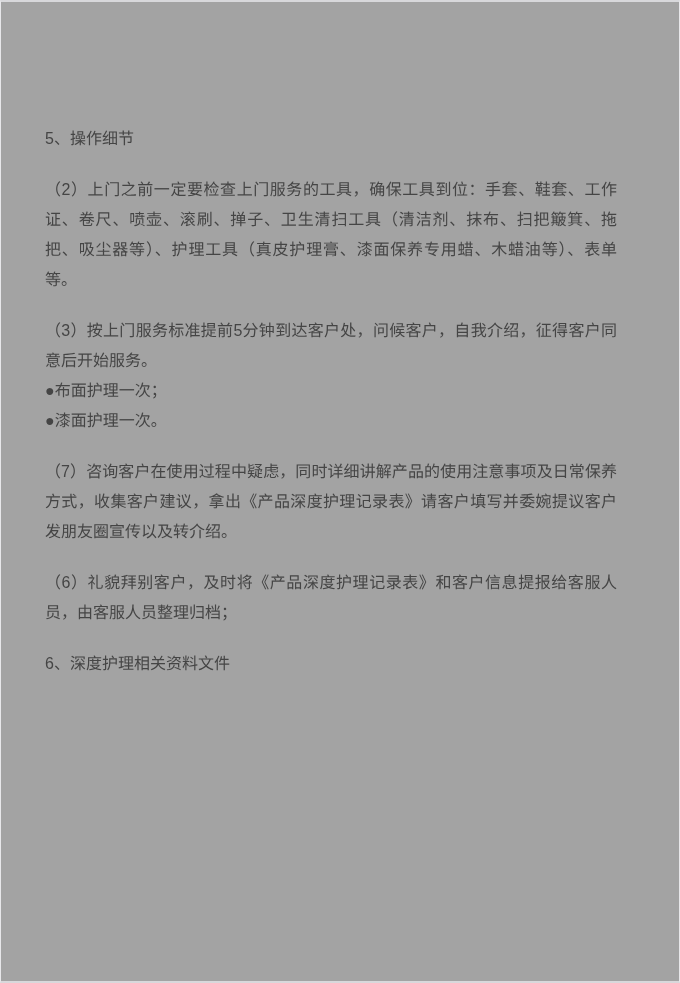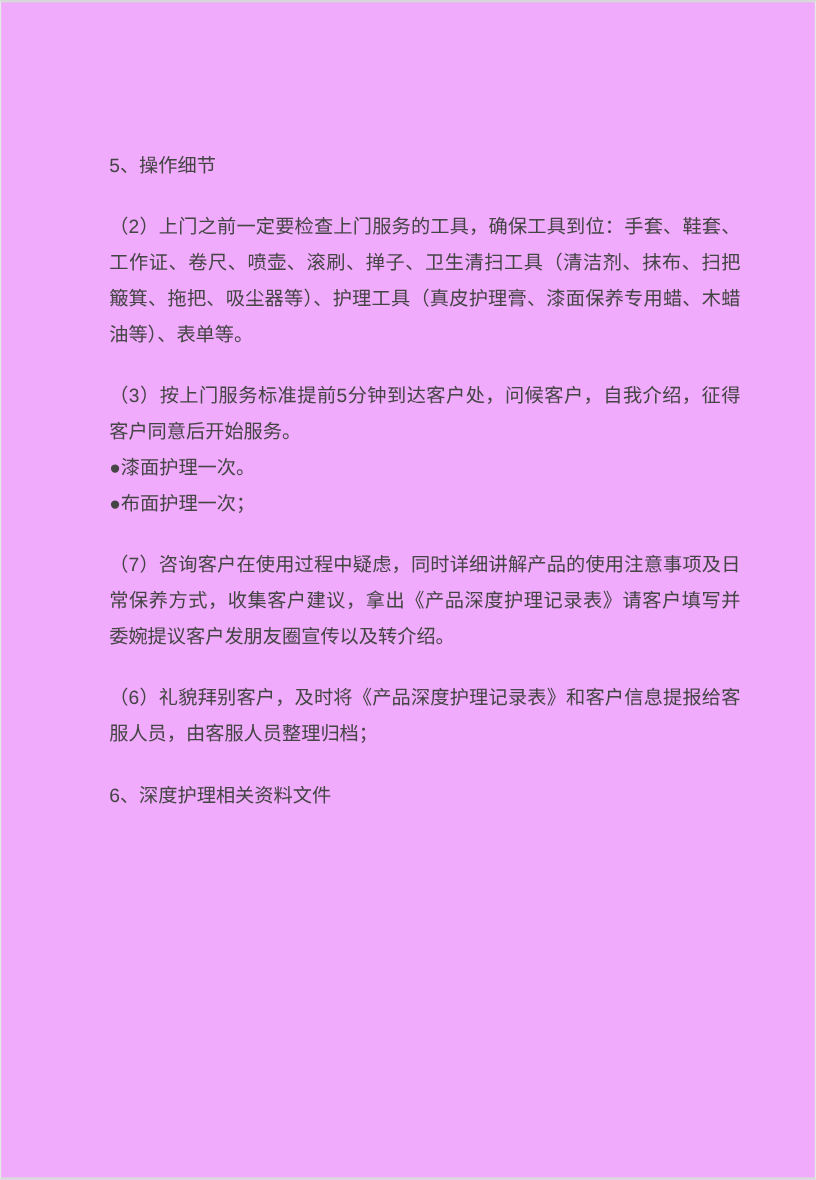--- a/index.html
+++ b/index.html
@@ -10,26 +10,26 @@
   body {
     width: 680px;
     height: 983px;
     overflow: hidden;
     font-family: "Liberation Sans", "DejaVu Sans", sans-serif;
   }
   .page {
     box-sizing: border-box;
     width: 680px;
     height: 983px;
-    background: #f0abfc;
+    background: #a3a3a3;
     border-left: 1px solid #e7e7ea;
     border-right: 1px solid #e7e7ea;
     border-top: 2px solid #d8d8db;
     border-bottom: 2px solid #d8d8db;
-    padding: 122px 62px 0 90px;
+    padding: 122px 62px 0 44px;
   }
   .doc {
     color: #454545;
     font-size: 16px;
     line-height: 30px;
     text-align: justify;
   }
   .para {
     margin: 0;
     padding: 0;
@@ -39,19 +39,19 @@
   }
 </style>
 </head>
 <body>
 
 <div class="page">
   <div class="doc" id="doc">
       <p class="para">5、操作细节</p>
       <p class="para gap">（2）上门之前一定要检查上门服务的工具，确保工具到位：手套、鞋套、工作证、卷尺、喷壶、滚刷、掸子、卫生清扫工具（清洁剂、抹布、扫把簸箕、拖把、吸尘器等）、护理工具（真皮护理膏、漆面保养专用蜡、木蜡油等）、表单等。</p>
       <p class="para gap">（3）按上门服务标准提前5分钟到达客户处，问候客户，自我介绍，征得客户同意后开始服务。</p>
+      <p class="para">●布面护理一次；</p>
       <p class="para">●漆面护理一次。</p>
-      <p class="para">●布面护理一次；</p>
       <p class="para gap">（7）咨询客户在使用过程中疑虑，同时详细讲解产品的使用注意事项及日常保养方式，收集客户建议，拿出《产品深度护理记录表》请客户填写并委婉提议客户发朋友圈宣传以及转介绍。</p>
       <p class="para gap">（6）礼貌拜别客户，及时将《产品深度护理记录表》和客户信息提报给客服人员，由客服人员整理归档；</p>
       <p class="para gap">6、深度护理相关资料文件</p>
     </div>
 </div>
 
 </body></html>

